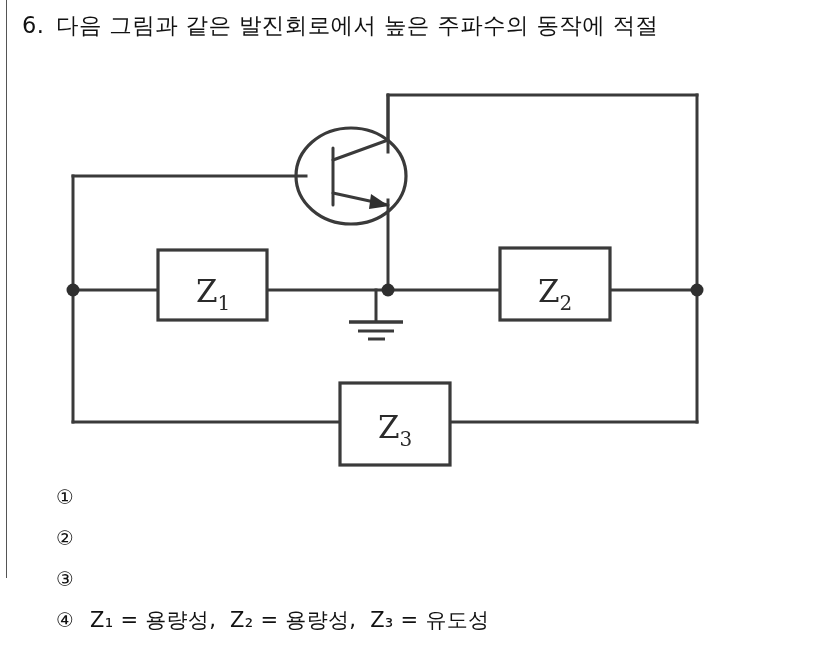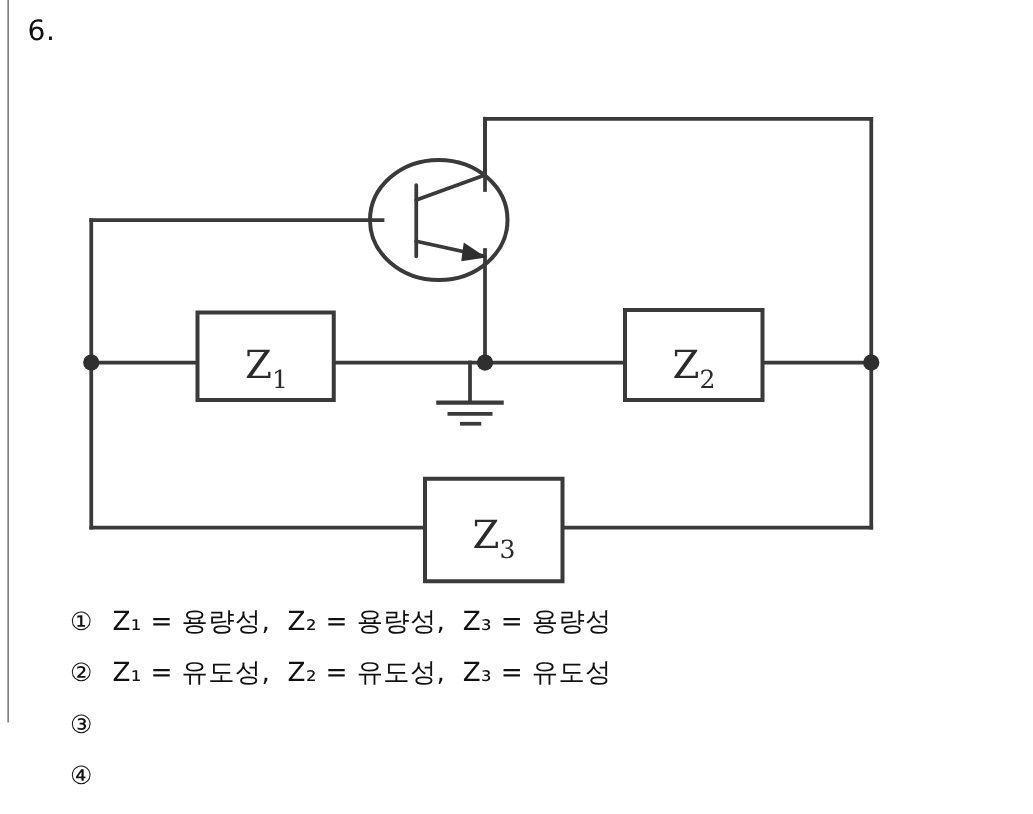--- a/index.html
+++ b/index.html
@@ -124,20 +124,21 @@
   .opt-text { flex: 1 1 auto; }
 </style>
 </head>
 <body>
 
 <div class="page-edge"></div>
 
 <div class="question">
   <div class="q-line">
     <span class="q-num">6.</span>
+    <span>다음 그림과 같은 발진회로에서 높은 주파수의 동작에 적절</span>
   </div>
 </div>
 
 <div class="circuit">
   <svg width="826" height="651" viewBox="0 0 826 651" xmlns="http://www.w3.org/2000/svg">
 
     <g>
       <path class="wire" d="M 388 95 L 697 95"></path>
       <path class="wire" d="M 388 95 L 388 152"></path>
     </g>
@@ -203,25 +204,24 @@
 
     <circle class="node" cx="73" cy="290" r="6.5"></circle>
     <circle class="node" cx="388" cy="290" r="6.5"></circle>
     <circle class="node" cx="697" cy="290" r="6.5"></circle>
   </svg>
 </div>
 
 <div class="options">
   <div class="option">
     <span class="opt-marker">①</span>
-    <span class="opt-text">Z₁ = 용량성,  Z₂ = 용량성,  Z₃ = 용량성</span>
   </div>
   <div class="option">
     <span class="opt-marker">②</span>
-    <span class="opt-text">Z₁ = 유도성,  Z₂ = 유도성,  Z₃ = 유도성</span>
   </div>
   <div class="option">
     <span class="opt-marker">③</span>
   </div>
   <div class="option">
     <span class="opt-marker">④</span>
+    <span class="opt-text">Z₁ = 용량성,  Z₂ = 용량성,  Z₃ = 유도성</span>
   </div>
 </div>
 
 </body></html>

